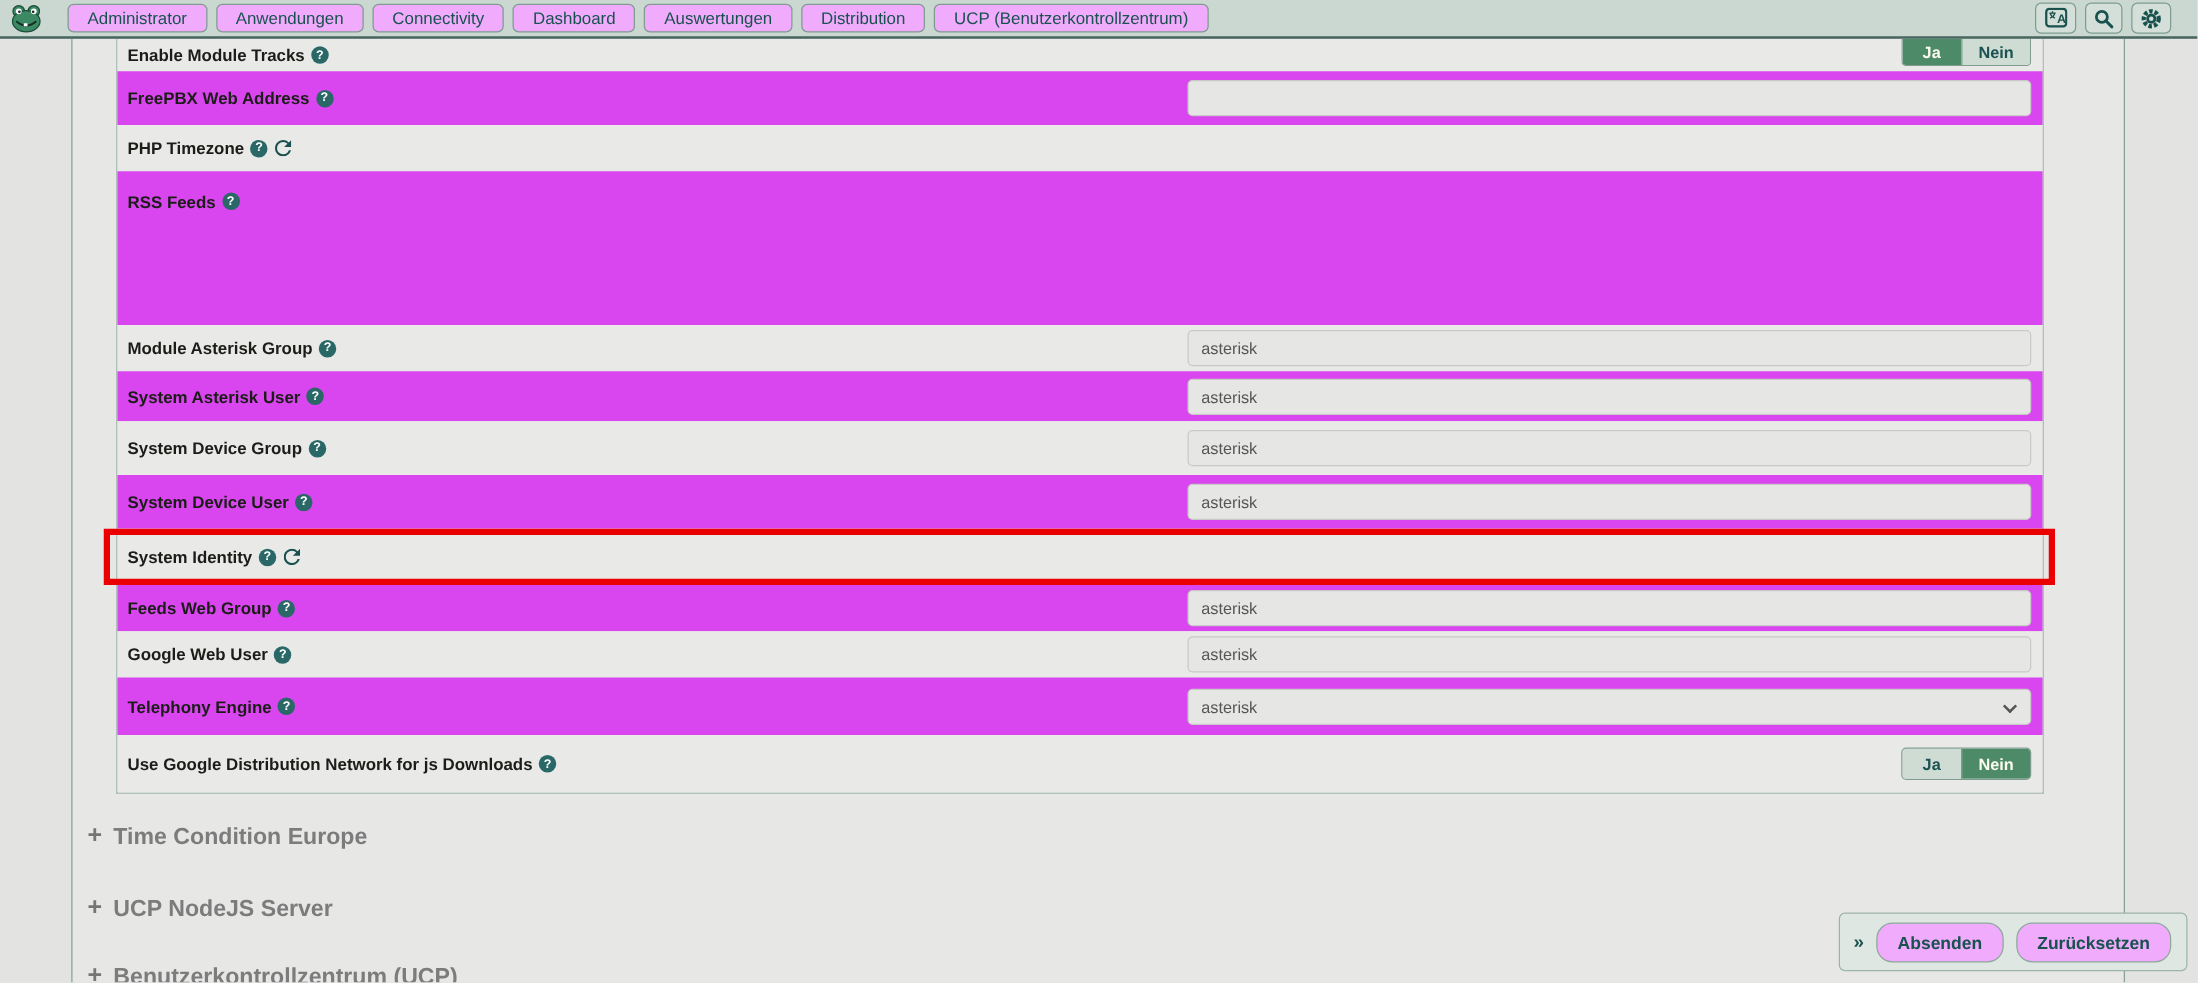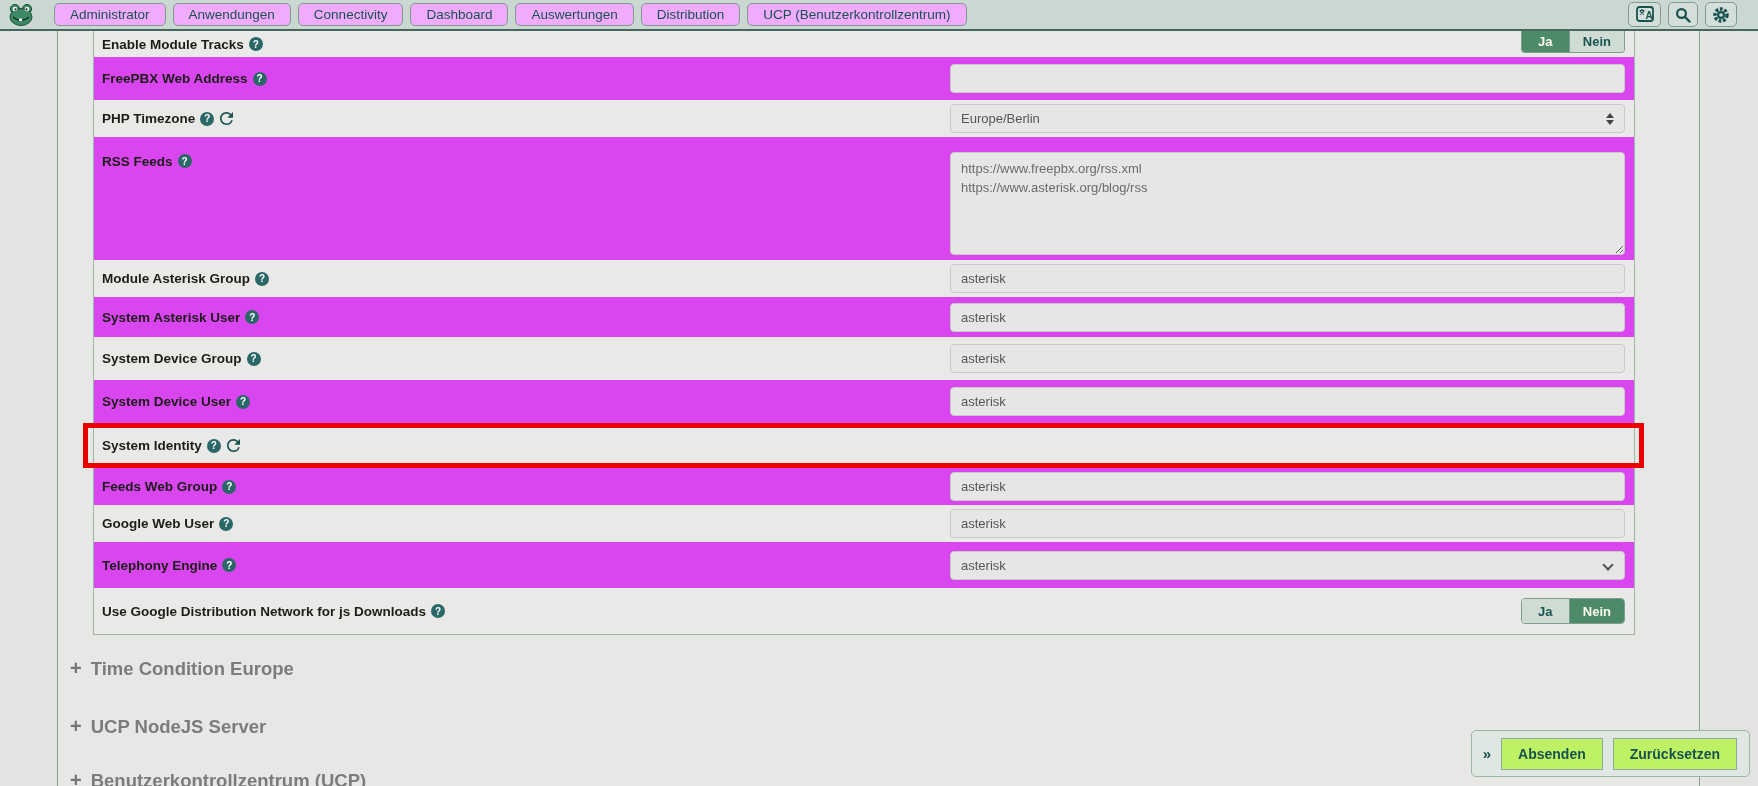--- a/index.html
+++ b/index.html
@@ -68,21 +68,21 @@
 
   .sec-h { position:absolute; left:12px; display:flex; align-items:center; gap:9px;
     color:#7c7c7c; font-size:18.5px; font-weight:700; cursor:pointer; white-space:nowrap; }
   .sec-h .plus { font-size:20px; font-weight:700; color:#757575; }
 
   
   .footer-bar { position:absolute; right:8px; bottom:9px; height:47px; z-index:10;
     background:#dee7e1; border:1px solid #9db4a9; border-radius:5px;
     display:flex; align-items:center; gap:10px; padding:0 12px 0 11px; }
   .collapse-arrow { color:#19514f; font-size:15px; font-weight:700; cursor:pointer; }
-  .fbtn { padding:7px 16px; border:1.5px solid #8ba99c; border-radius:0; background:#bef264;
+  .fbtn { padding:7px 16px; border:1.5px solid #8ba99c; border-radius:13px; background:#f0abfc;
     color:#19514f; font-weight:700; font-size:14px; cursor:pointer; }
 </style>
 </head>
 <body>
 
 <div class="screen">
 
   <header class="navbar">
     <svg class="logo" viewBox="0 0 26 24">
       <circle cx="7" cy="6" r="4.6" fill="#3c8a63" stroke="#1d4d3a" stroke-width="1"></circle>
@@ -155,39 +155,26 @@
       <div class="row light" style="height:37px;">
         <div class="cell-label">
           <span class="lbl">PHP Timezone</span>
           <span class="help">?</span>
           <span class="refresh">
             <svg width="13" height="13" viewBox="0 0 16 16" fill="#19514f">
                 <path d="M13.65 2.35A7.95 7.95 0 0 0 8 0C3.58 0 .01 3.58.01 8S3.58 16 8 16c3.73 0 6.84-2.55 7.73-6h-2.08A5.99 5.99 0 0 1 8 14 6 6 0 1 1 8 2c1.66 0 3.14.69 4.22 1.78L9 7h7V0l-2.35 2.35z"></path>
               </svg>
           </span>
         </div>
-        <div class="cell-value">
-          <div class="selbox">
-            <span>Europe/Berlin</span>
-            <span class="updown">
-                <i class="up"></i>
-                <i class="dn"></i>
-              </span>
-          </div>
-        </div>
       </div>
 
       <div class="row dark" style="height:123px;">
         <div class="cell-label top">
           <span class="lbl">RSS Feeds</span>
           <span class="help">?</span>
-        </div>
-        <div class="cell-value top">
-          <textarea class="txt" style="">https://www.freepbx.org/rss.xml
-https://www.asterisk.org/blog/rss</textarea>
         </div>
       </div>
 
       <div class="row light" style="height:37px;">
         <div class="cell-label">
           <span class="lbl">Module Asterisk Group</span>
           <span class="help">?</span>
         </div>
         <div class="cell-value">
           <input class="txt" value="asterisk" style="">

